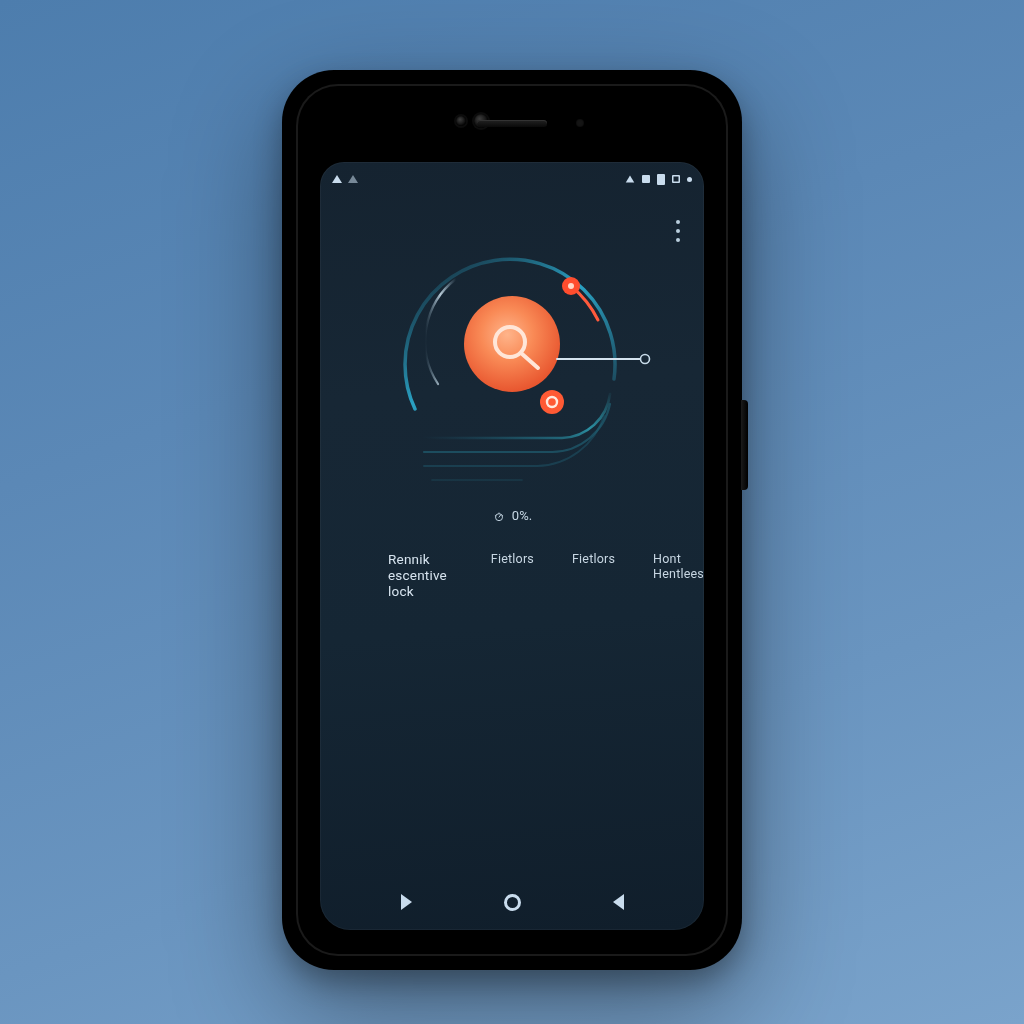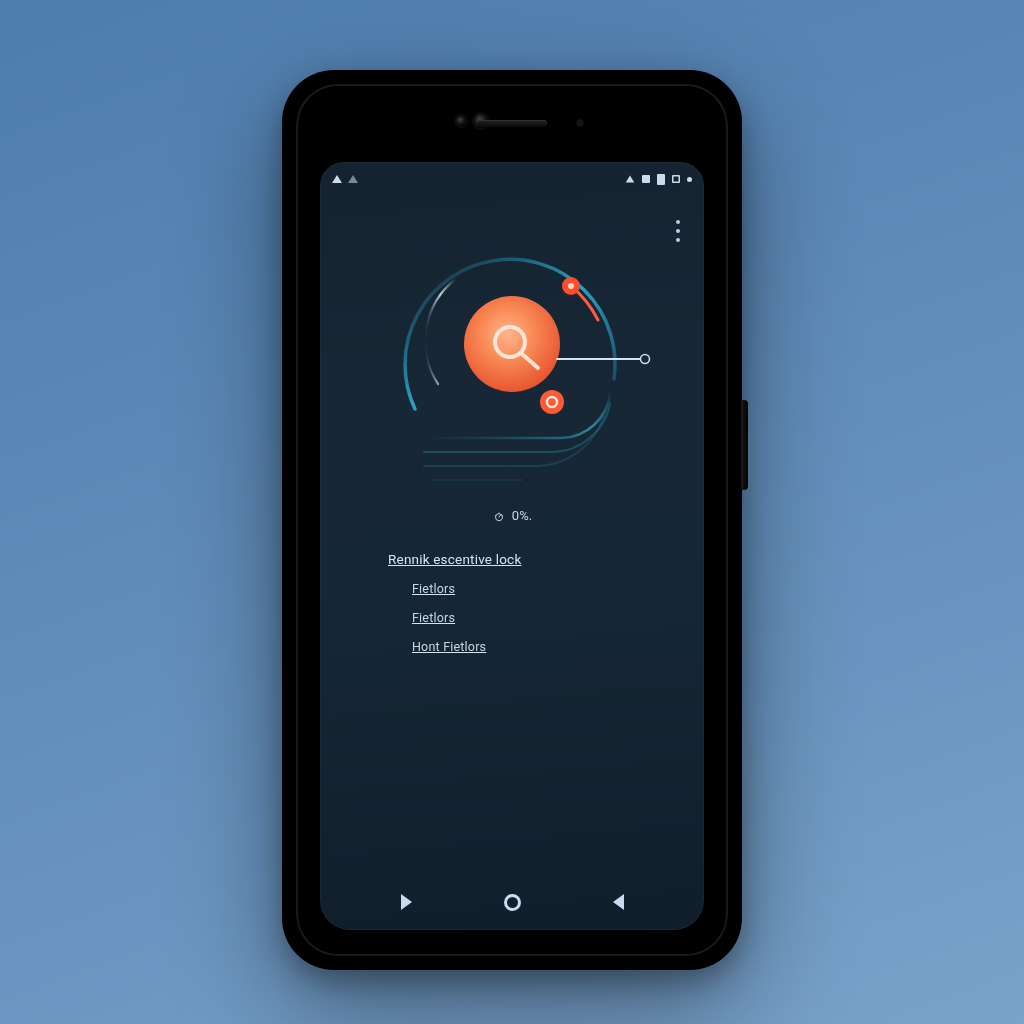--- a/index.html
+++ b/index.html
@@ -92,21 +92,21 @@
   
   .pct{
     margin-top:4px;display:flex;justify-content:center;align-items:center;gap:6px;
     color:#c7d8e5;font-size:13px;
   }
   .pct .gear{display:inline-flex;}
 
   
   .menu{
     margin:28px 0 0 68px;color:#d7e4ef;font-size:13px;line-height:1.2;
-    display:flex;flex-direction:column;gap:14px;text-decoration:underline;
+    display:flex;flex-direction:row;gap:14px;
   }
   .menu .item{letter-spacing:0.2px;}
   .menu .heading{font-size:13.5px;}
   .menu .sub{margin-left:24px;color:#c7d6e2;font-size:12.5px;}
 
   
   .navbar{
     position:absolute;left:0;right:0;bottom:0;height:56px;
     display:flex;align-items:center;justify-content:space-evenly;
   }
@@ -212,21 +212,21 @@
             <line x1="19" y1="11" x2="17" y2="12" stroke="#c7d8e5" stroke-width="1.4"></line>
           </svg>
         </span>
         <span>0%.</span>
       </div>
 
       <div class="menu">
         <div class="item heading">Rennik escentive lock</div>
         <div class="item sub">Fietlors</div>
         <div class="item sub">Fietlors</div>
-        <div class="item sub">Hont Fietlors</div>
+        <div class="item sub">Hont Hentlees</div>
       </div>
 
       <div class="navbar">
         <div class="navbtn" title="Recents">
           <span class="tri-right"></span>
         </div>
         <div class="navbtn" title="Home">
           <span class="ring"></span>
         </div>
         <div class="navbtn" title="Back">

